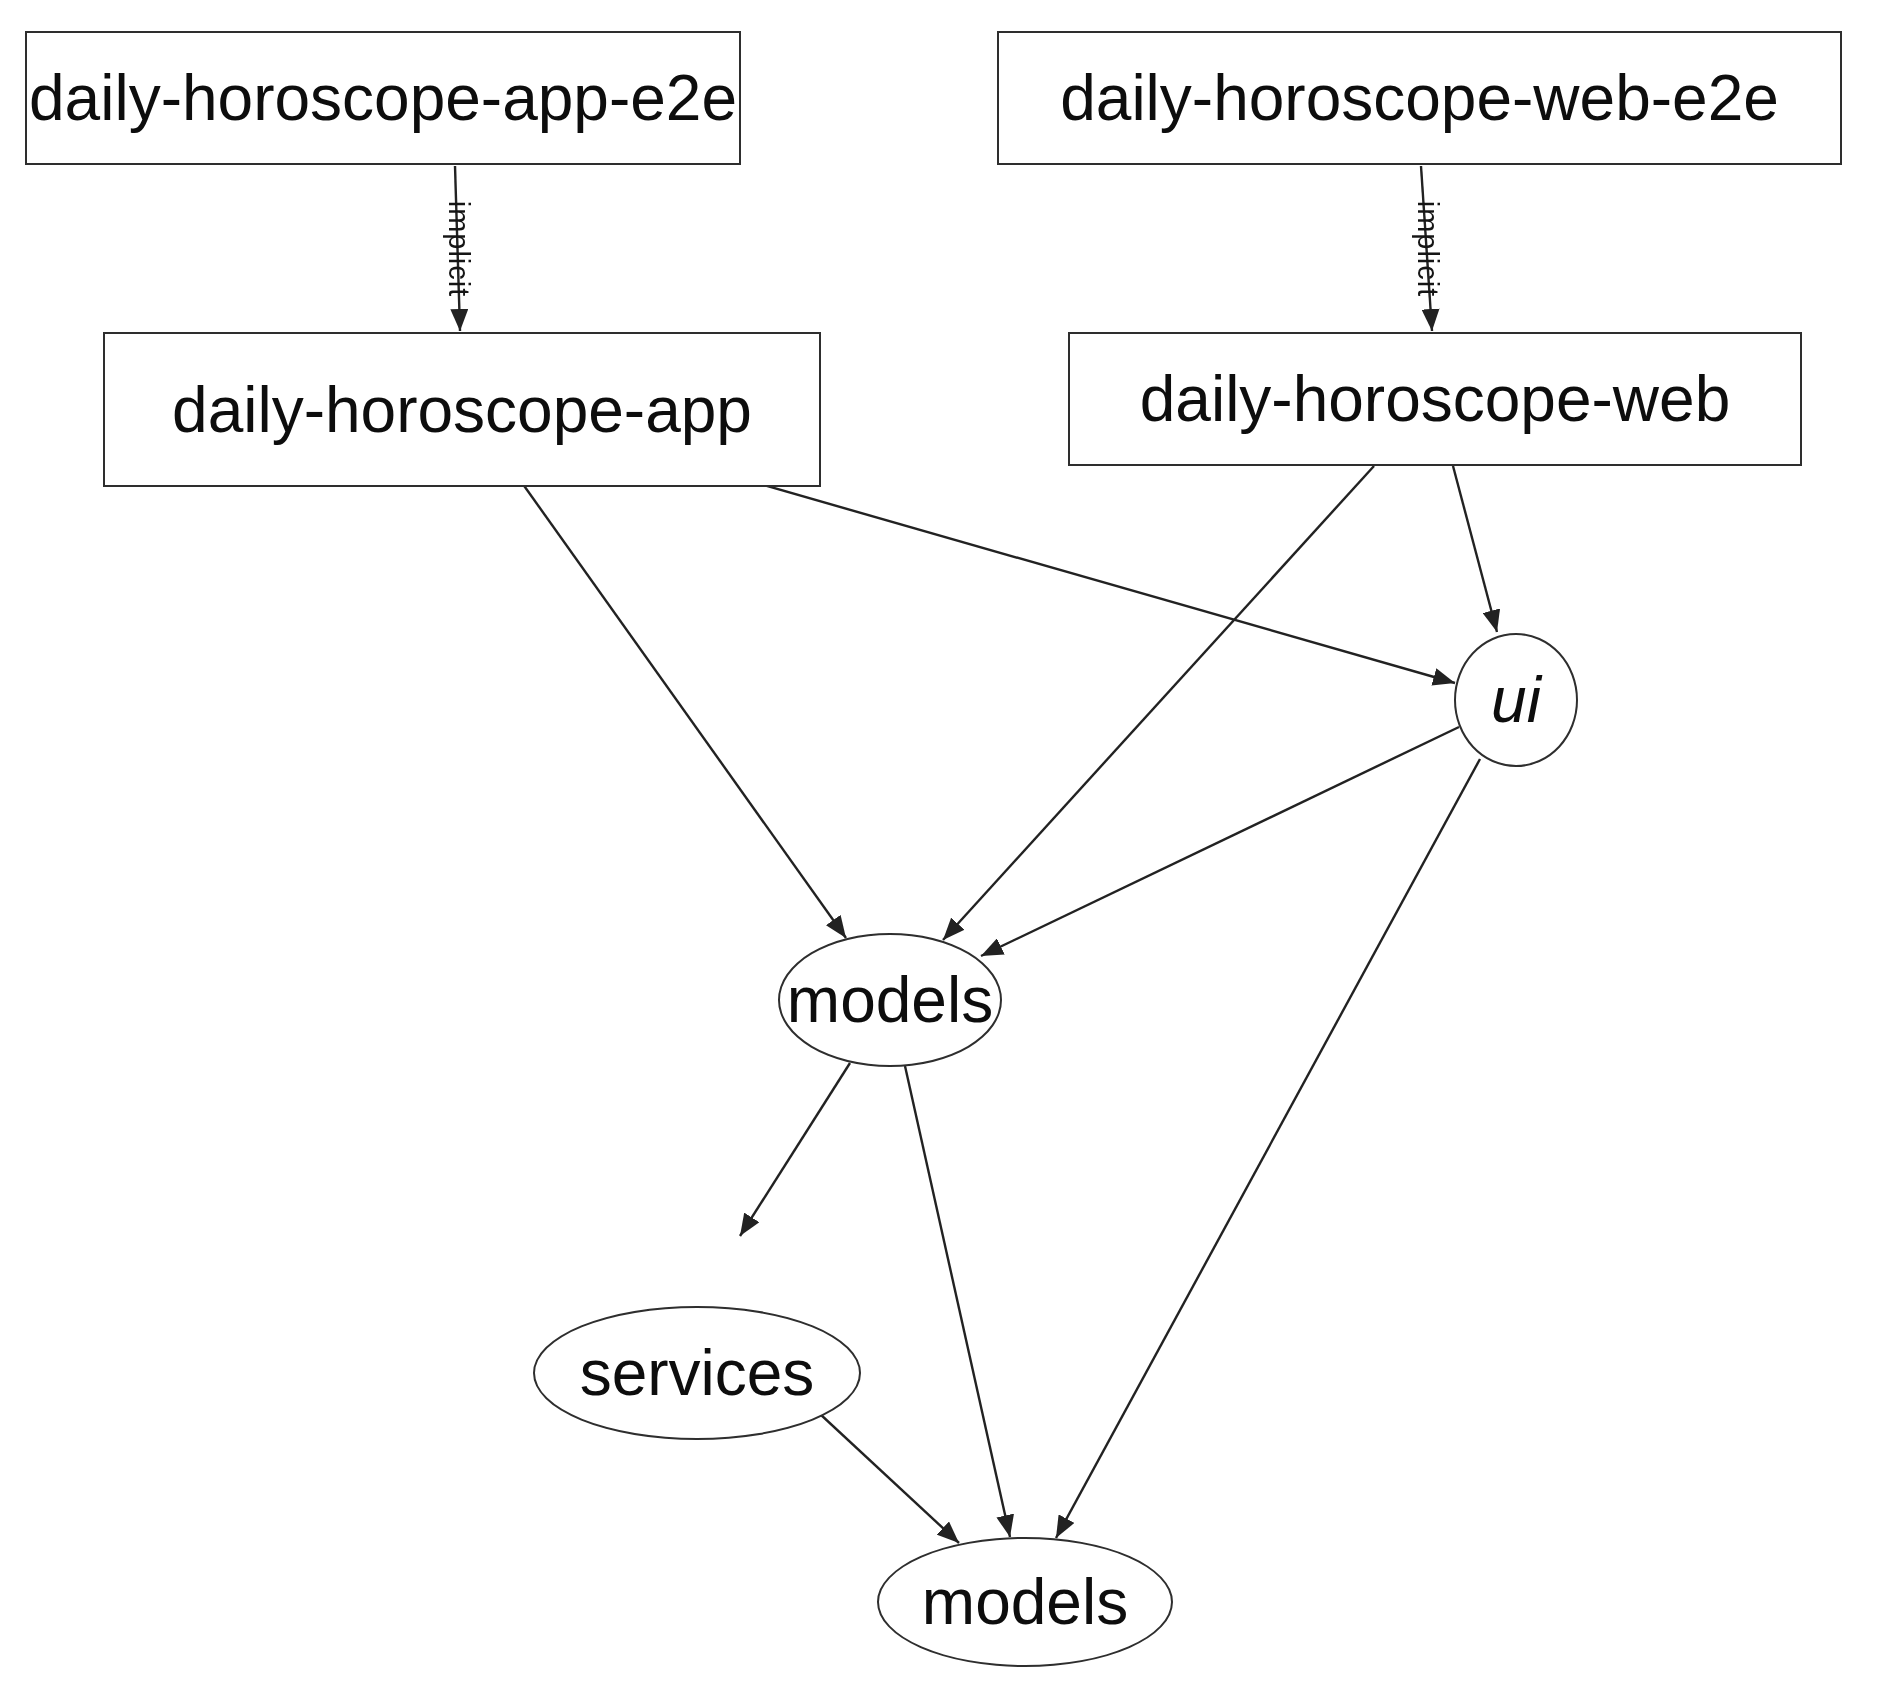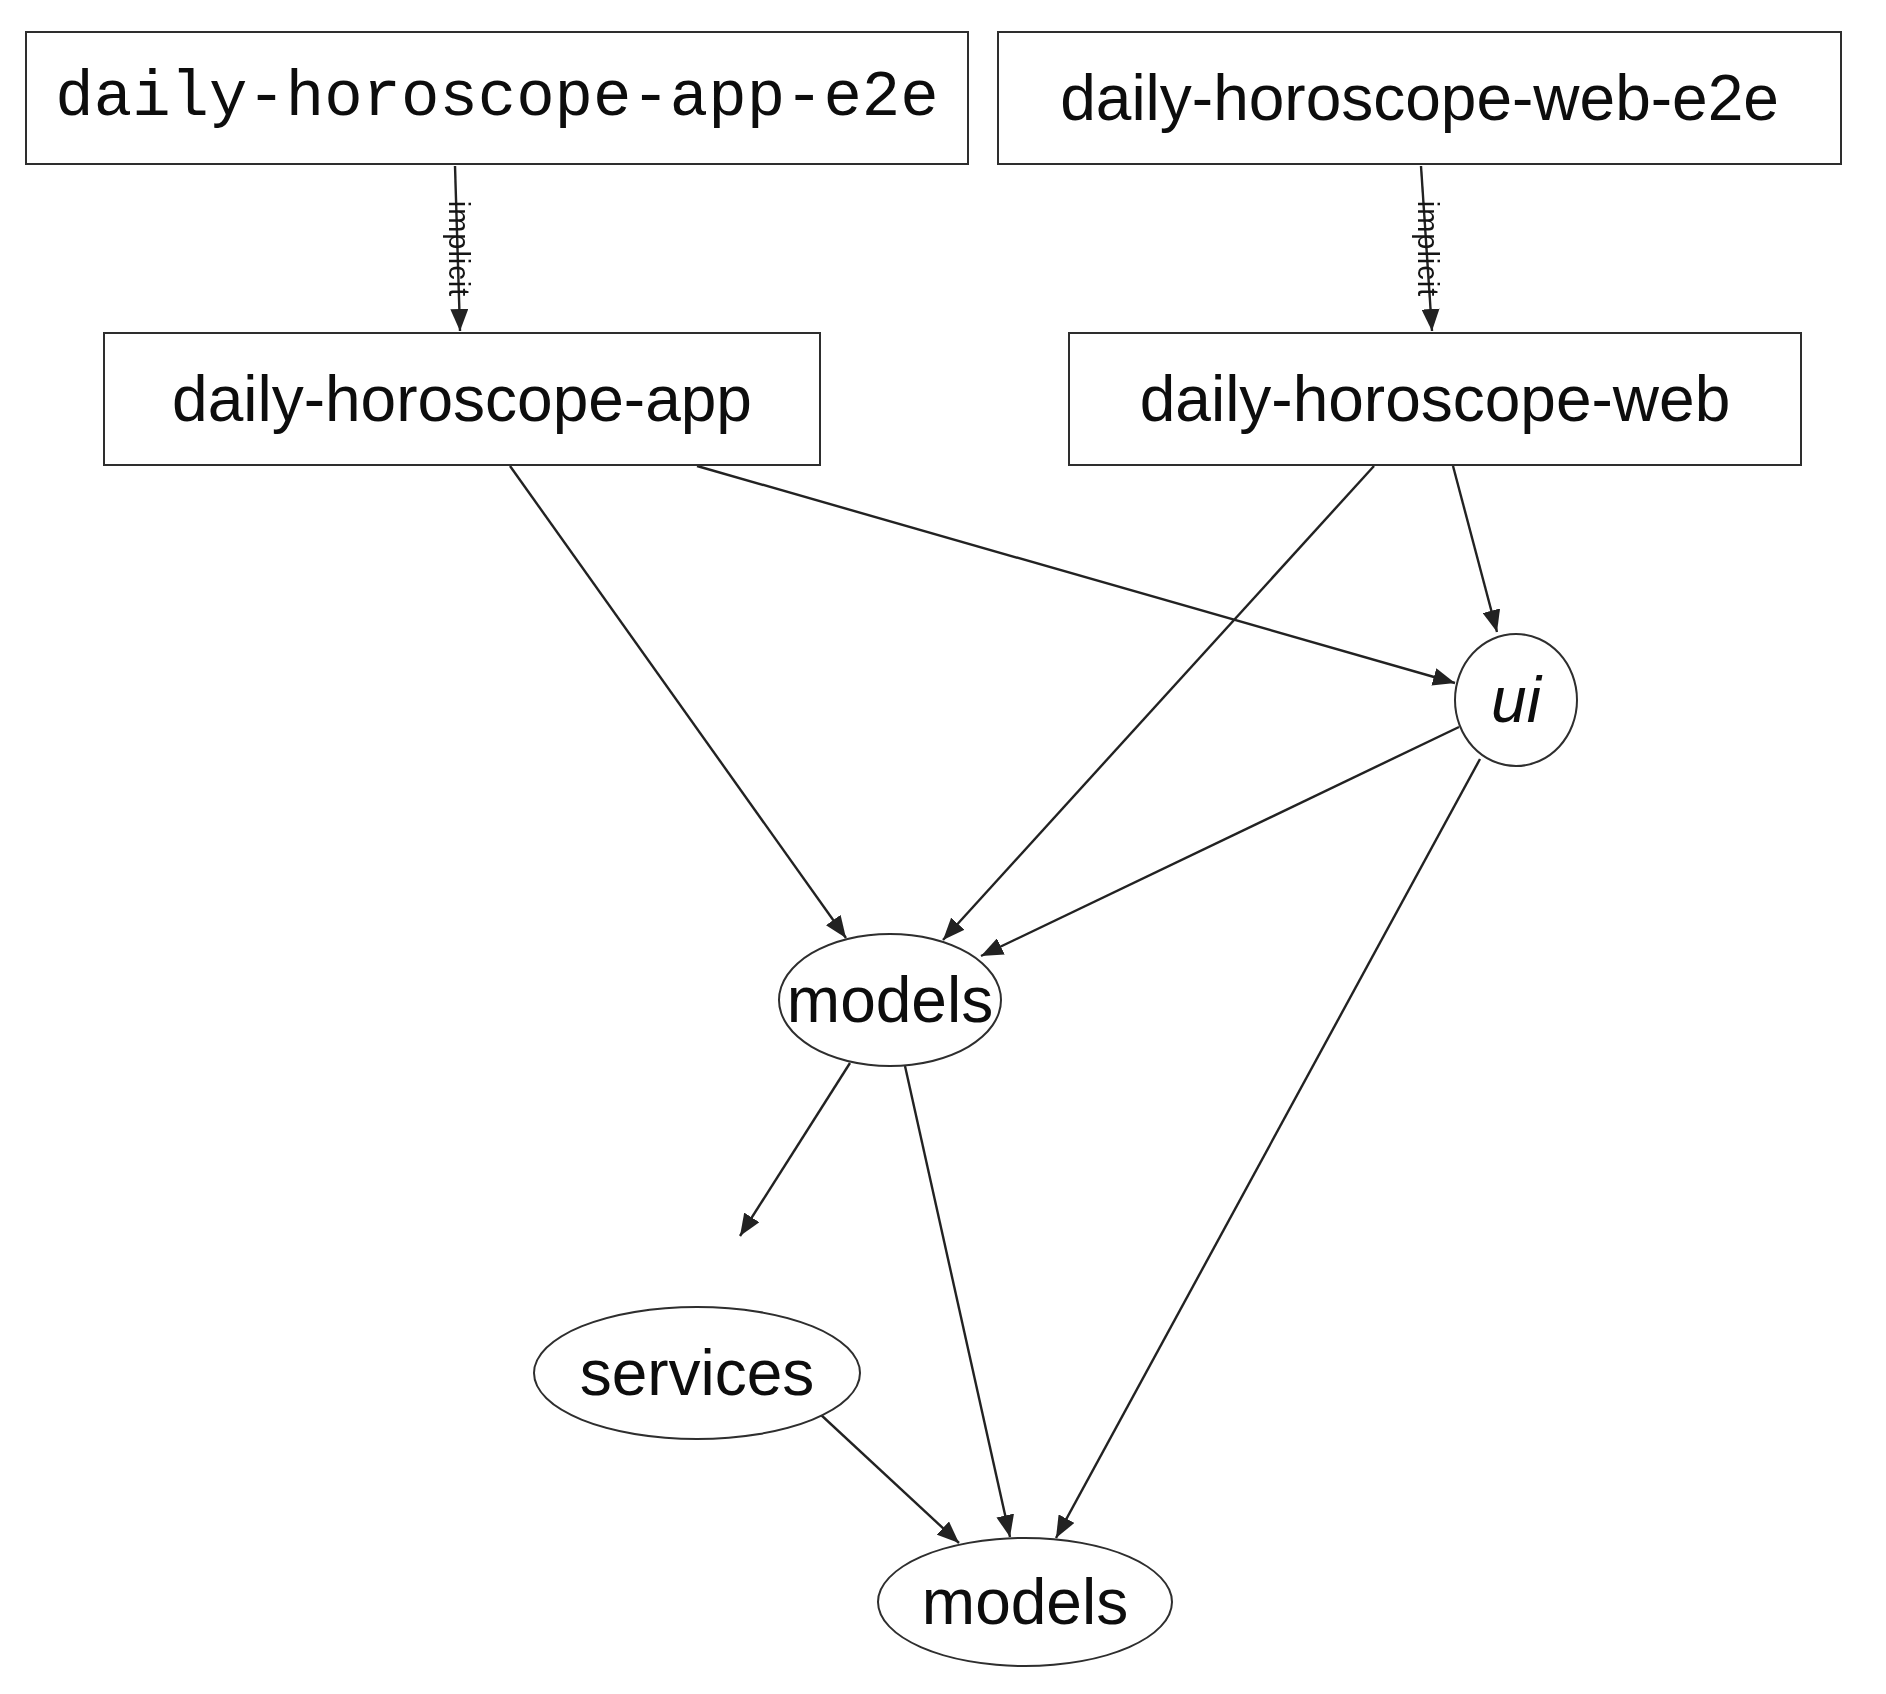--- a/index.html
+++ b/index.html
@@ -63,29 +63,29 @@
     <line x1="1480" y1="759" x2="1056" y2="1538" marker-end="url(#arrow)"></line>
     <line x1="850" y1="1063" x2="740" y2="1236" marker-end="url(#arrow)"></line>
     <line x1="905" y1="1066" x2="1010" y2="1537" marker-end="url(#arrow)"></line>
     <line x1="764" y1="1362" x2="959" y2="1543" marker-end="url(#arrow)"></line>
   </svg>
 
   <div class="edge-label" style="left:458px; top:249px;">implicit</div>
 
   <div class="edge-label" style="left:1427px; top:249px;">implicit</div>
 
-  <div class="node rect" style="left:25px; top:31px; width:944px; height:134px;font-family:Liberation Mono, monospace;">
+  <div class="node rect" style="left:25px; top:31px; width:716px; height:134px;">
     <span>daily-horoscope-app-e2e</span>
   </div>
 
   <div class="node rect" style="left:997px; top:31px; width:845px; height:134px;">
     <span>daily-horoscope-web-e2e</span>
   </div>
 
-  <div class="node rect" style="left:103px; top:332px; width:718px; height:134px;">
+  <div class="node rect" style="left:103px; top:332px; width:718px; height:155px;">
     <span>daily-horoscope-app</span>
   </div>
 
   <div class="node rect" style="left:1068px; top:332px; width:734px; height:134px;">
     <span>daily-horoscope-web</span>
   </div>
 
   <div class="node ellipse" style="left:1454px; top:633px; width:124px; height:134px;font-style:italic;">
     <span>ui</span>
   </div>

